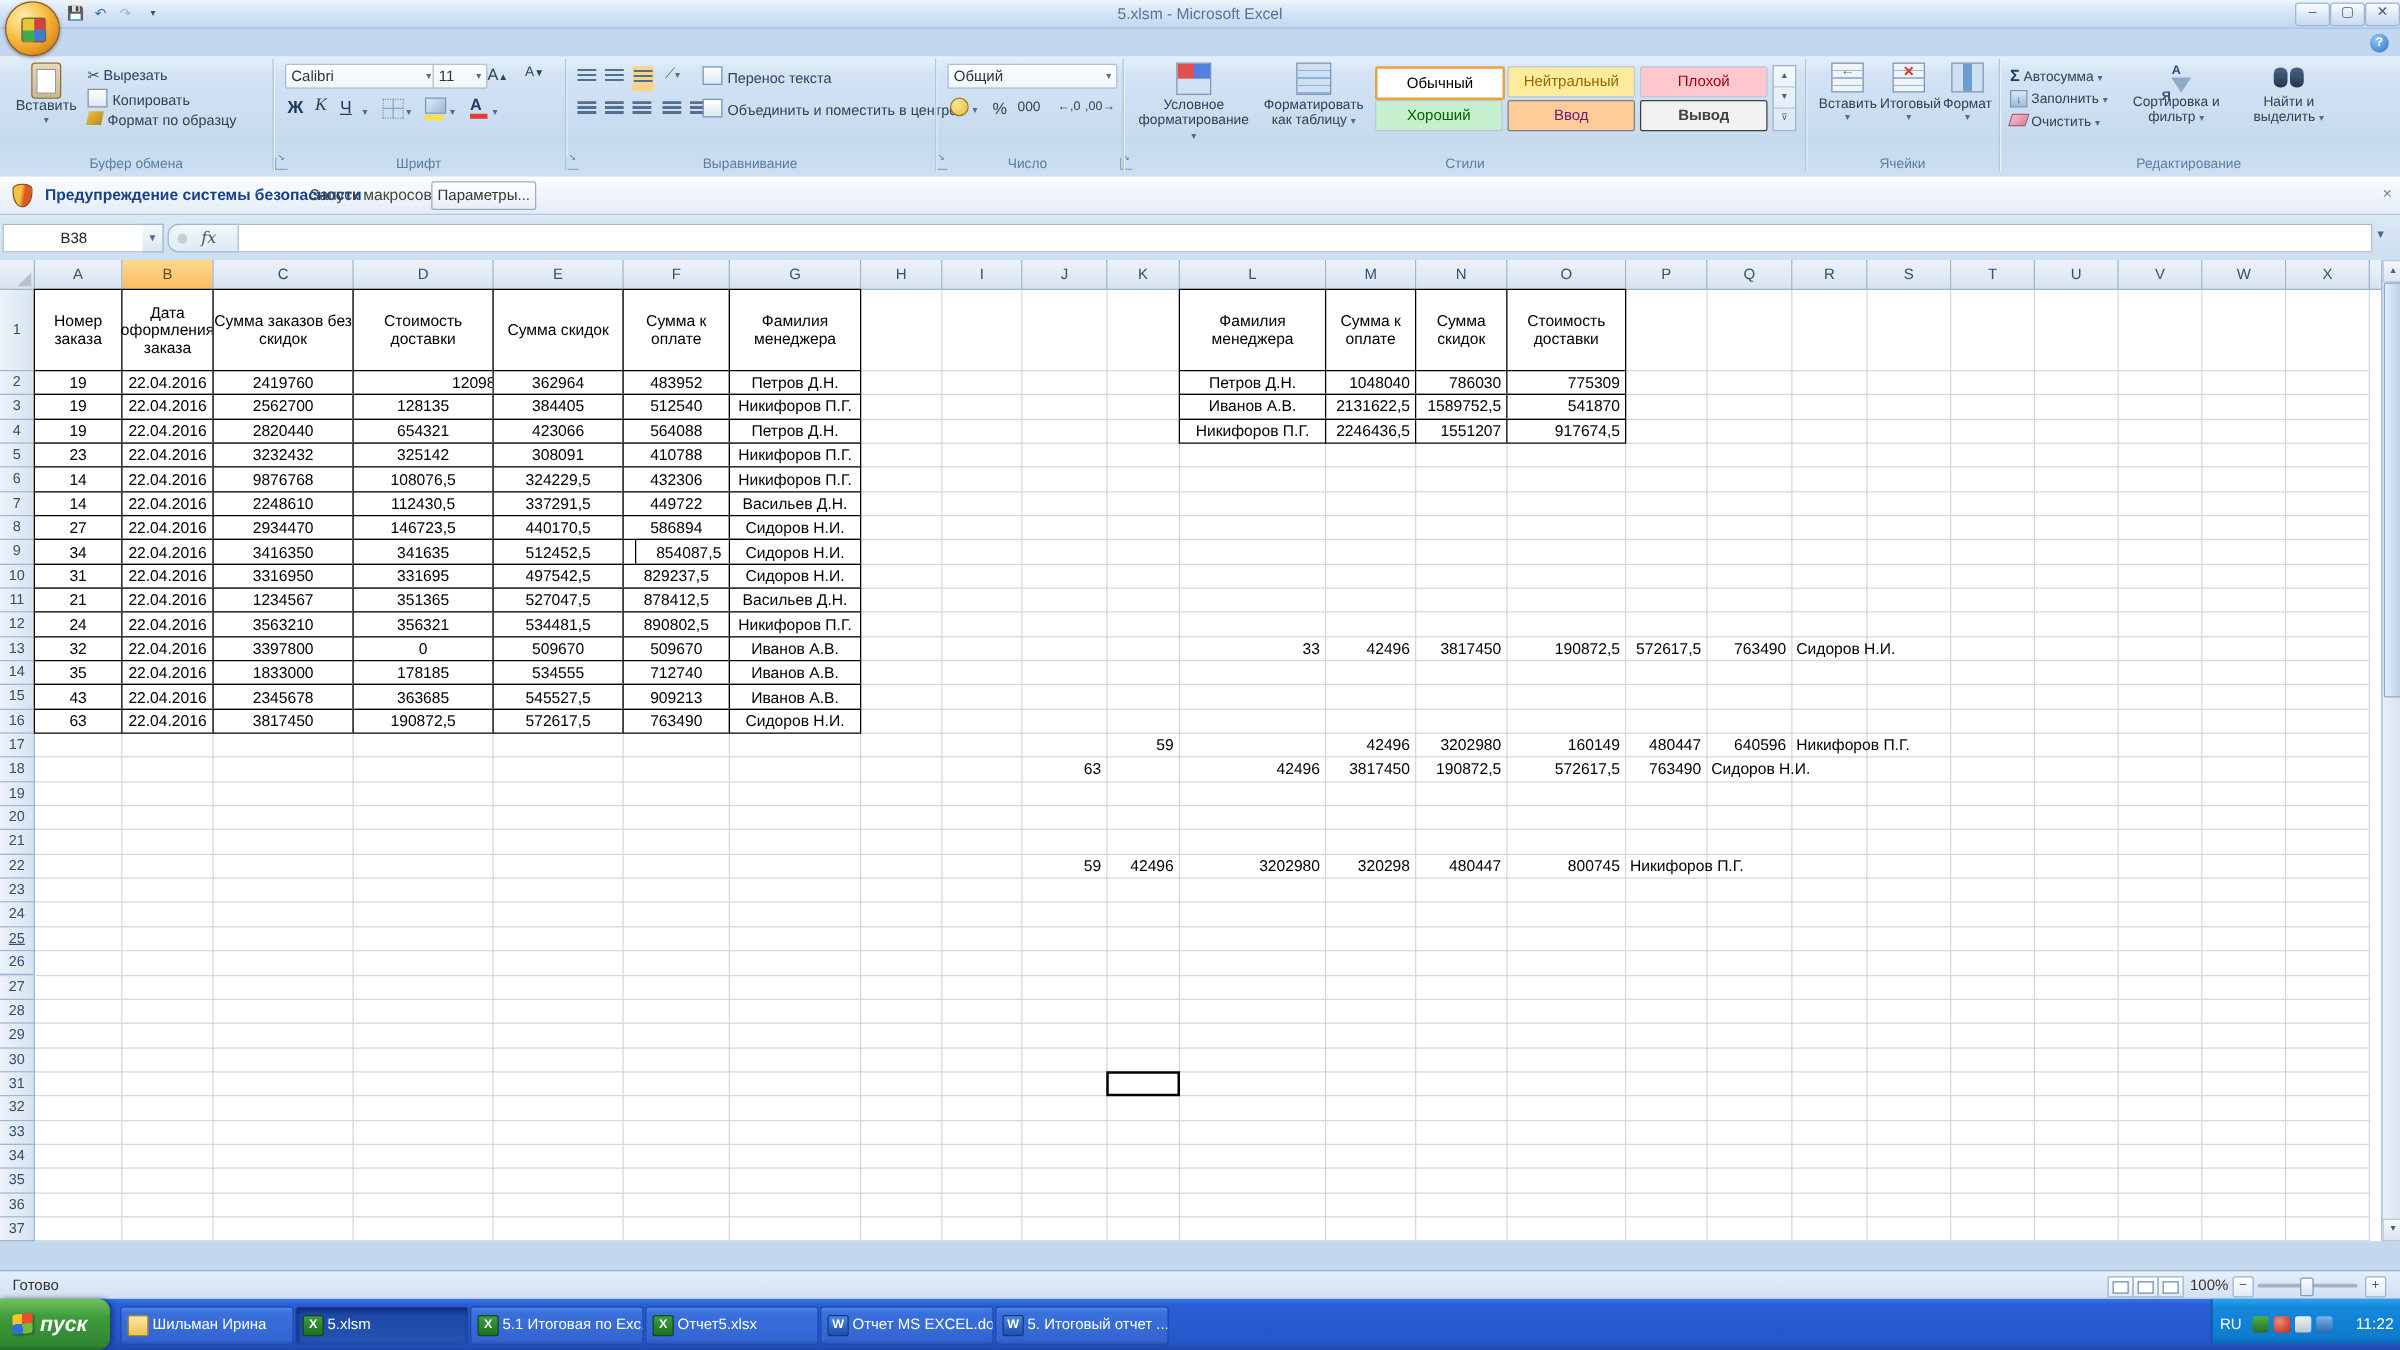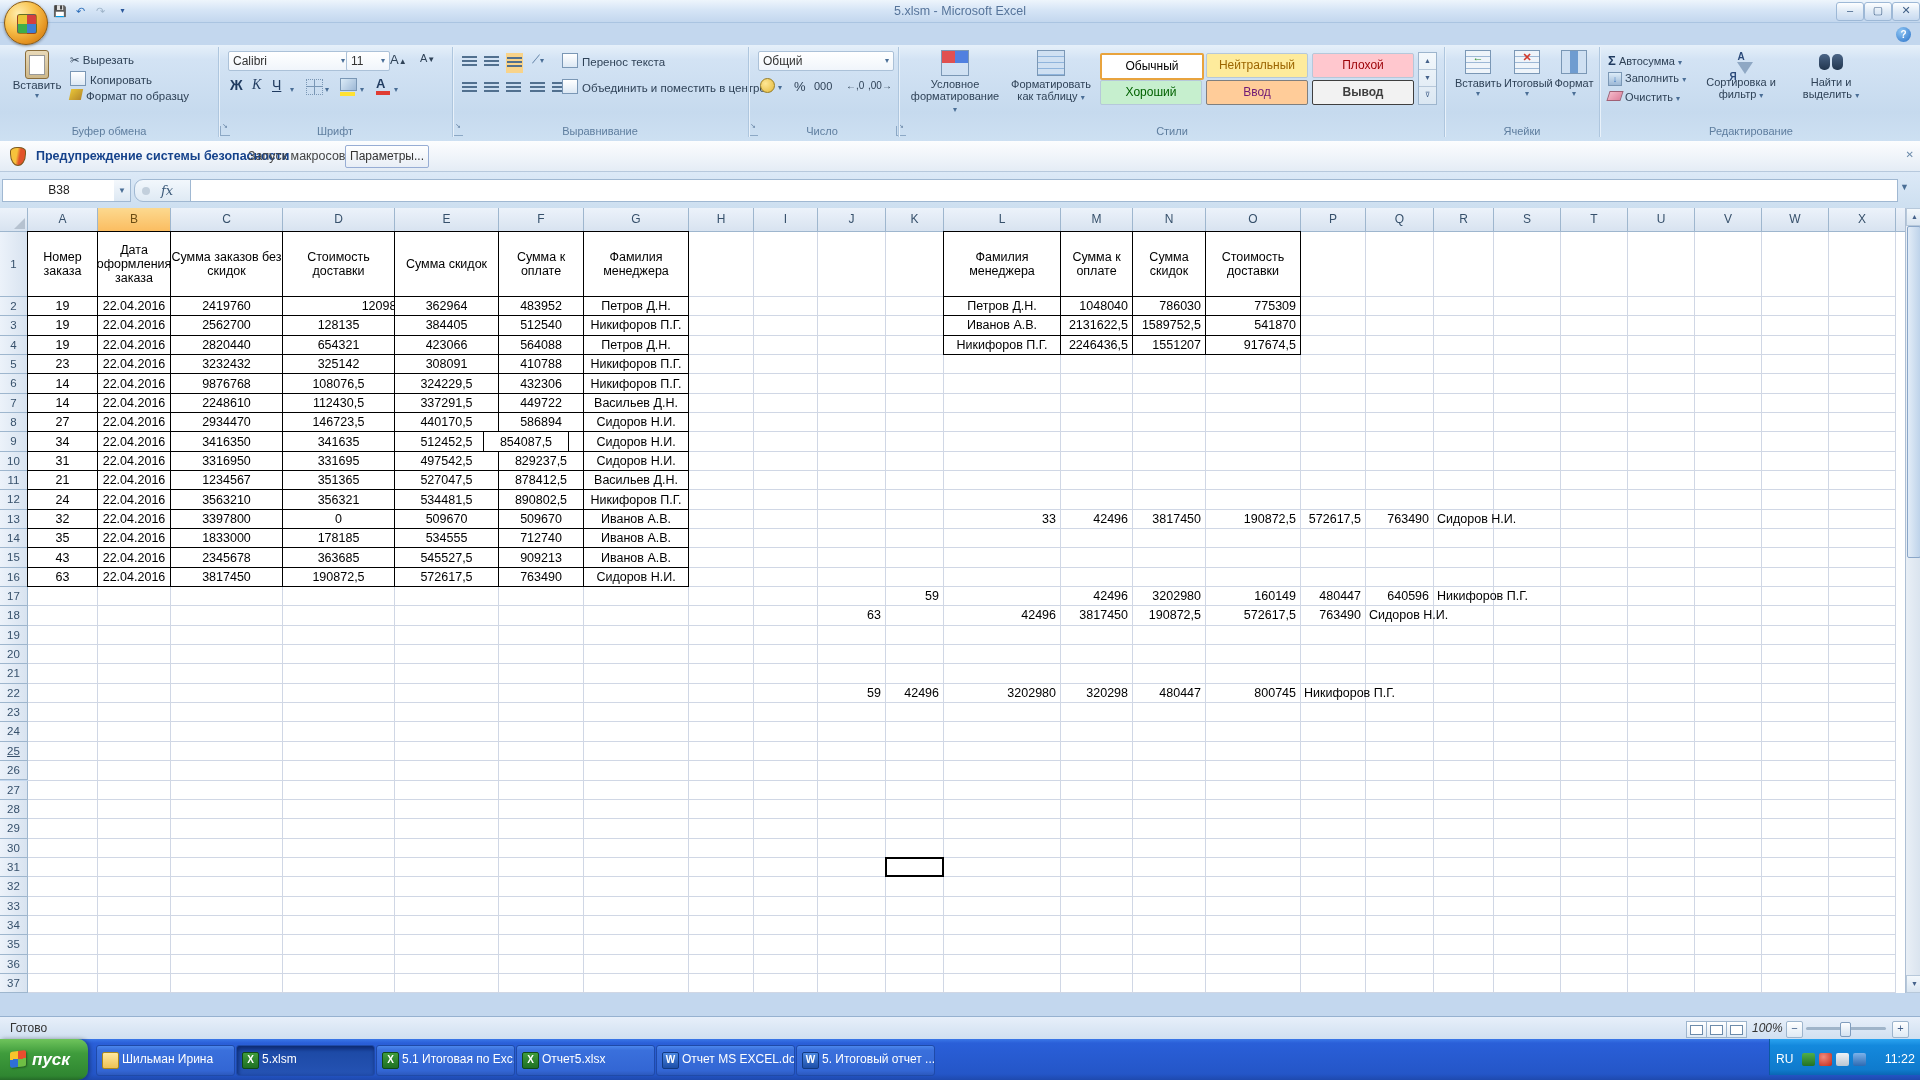--- a/index.html
+++ b/index.html
@@ -90,21 +90,21 @@
   .stab{position:absolute;top:0;height:19px;line-height:19px;padding:0 10px;font-size:12px;color:#1f3a5f;
     background:linear-gradient(#dfe9f4,#c2d2e4);border:1px solid #8fa8c4;border-top:none;
     border-radius:0 0 6px 6px;}
   .stab.active{background:#fff;font-weight:bold;color:#000;height:20px;z-index:2;}
   
   #statusbar{left:0;top:1016px;width:1920px;height:23px;border-top:1px solid #96b1d0;
     background:linear-gradient(#e7effa,#cfdfF0);}
   #status-mode{left:10px;top:0;line-height:23px;font-size:12px;color:#333;}
   .viewbtn{top:4px;width:19px;height:15px;border:1px solid #9db5cd;background:linear-gradient(#fff,#dfeaf4);}
   .viewbtn > div{margin:3px auto 0;width:11px;height:8px;border:1px solid #6c8bab;background:#fff;}
-  #zoomlbl{top:0;line-height:23px;font-size:12px;color:#333;font-style:italic;}
+  #zoomlbl{top:0;line-height:23px;font-size:12px;color:#333;}
   .zbtn{top:4px;width:15px;height:15px;text-align:center;line-height:13px;font-size:11px;color:#44618a;
     border:1px solid #9db5cd;border-radius:2px;background:linear-gradient(#fff,#dfeaf4);}
   #ztrack{top:10px;width:80px;height:3px;background:#9fb4c9;border-radius:2px;}
   #zthumb{top:5px;width:9px;height:13px;background:linear-gradient(#fdfeff,#d4e2f0);
     border:1px solid #7f9cbd;border-radius:2px;}
   
   #vscroll{left:1905px;top:208px;width:15px;height:785px;background:linear-gradient(90deg,#e9eff6,#d9e3ee);
     border-left:1px solid #aebfd4;}
   .vsarr{left:0;width:15px;height:16px;text-align:center;line-height:15px;font-size:7px;color:#44618a;
     background:linear-gradient(#f3f8fc,#d9e5f1);border:1px solid #b7c8da;}
@@ -467,21 +467,21 @@
       <div class="tcell" style="position: absolute; left: 170px; top: 412.04px; width: 111px; height: 18.34px;">2934470</div>
       <div class="tcell" style="position: absolute; left: 282px; top: 412.04px; width: 111px; height: 18.34px;">146723,5</div>
       <div class="tcell" style="position: absolute; left: 394px; top: 412.04px; width: 103px; height: 18.34px;">440170,5</div>
       <div class="tcell" style="position: absolute; left: 498px; top: 412.04px; width: 84px; height: 18.34px;">586894</div>
       <div class="tcell" style="position: absolute; left: 583px; top: 412.04px; width: 104px; height: 18.34px;">Сидоров Н.И.</div>
       <div class="tcell" style="position: absolute; left: 27px; top: 431.38px; width: 69px; height: 18.34px;">34</div>
       <div class="tcell" style="position: absolute; left: 97px; top: 431.38px; width: 72px; height: 18.34px;">22.04.2016</div>
       <div class="tcell" style="position: absolute; left: 170px; top: 431.38px; width: 111px; height: 18.34px;">3416350</div>
       <div class="tcell" style="position: absolute; left: 282px; top: 431.38px; width: 111px; height: 18.34px;">341635</div>
       <div class="tcell" style="position: absolute; left: 394px; top: 431.38px; width: 103px; height: 18.34px;">512452,5</div>
-      <div class="tcell" style="position: absolute; left: 483px; top: 431.38px; width: 84px; height: 18.34px;">854087,5</div>
+      <div class="tcell" style="position: absolute; left: 508px; top: 431.38px; width: 84px; height: 18.34px;">854087,5</div>
       <div class="tcell" style="position: absolute; left: 583px; top: 431.38px; width: 104px; height: 18.34px;">Сидоров Н.И.</div>
       <div class="tcell" style="position: absolute; left: 27px; top: 450.72px; width: 69px; height: 18.34px;">31</div>
       <div class="tcell" style="position: absolute; left: 97px; top: 450.72px; width: 72px; height: 18.34px;">22.04.2016</div>
       <div class="tcell" style="position: absolute; left: 170px; top: 450.72px; width: 111px; height: 18.34px;">3316950</div>
       <div class="tcell" style="position: absolute; left: 282px; top: 450.72px; width: 111px; height: 18.34px;">331695</div>
       <div class="tcell" style="position: absolute; left: 394px; top: 450.72px; width: 103px; height: 18.34px;">497542,5</div>
       <div class="tcell" style="position: absolute; left: 498px; top: 450.72px; width: 84px; height: 18.34px;">829237,5</div>
       <div class="tcell" style="position: absolute; left: 583px; top: 450.72px; width: 104px; height: 18.34px;">Сидоров Н.И.</div>
       <div class="tcell" style="position: absolute; left: 27px; top: 470.06px; width: 69px; height: 18.34px;">21</div>
       <div class="tcell" style="position: absolute; left: 97px; top: 470.06px; width: 72px; height: 18.34px;">22.04.2016</div>

